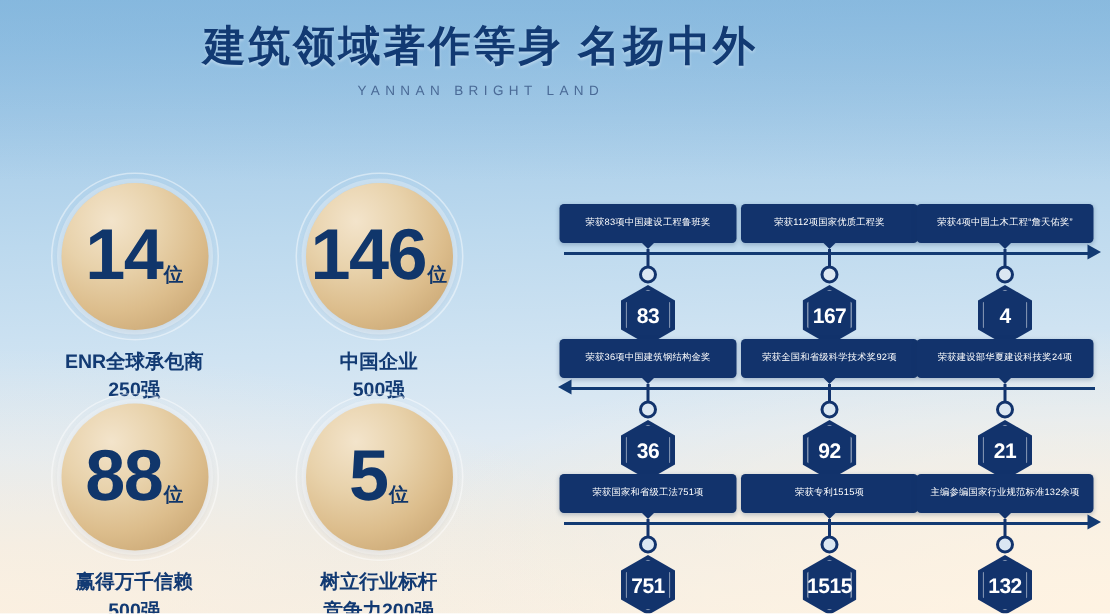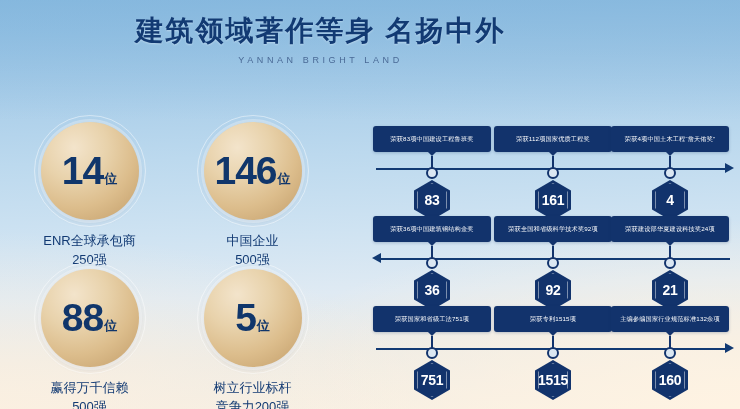--- a/index.html
+++ b/index.html
@@ -58,44 +58,44 @@
       radial-gradient(circle at 34% 26%, #f3e4cb 0%, #e8d2ab 34%, #dcbd8c 62%, #cba875 86%, #c29c67 100%);
     box-shadow: 0 0 0 3px rgba(255,255,255,0.30), 0 2px 6px rgba(60,80,110,0.18);
     display: flex; align-items: center; justify-content: center;
   }
   .medal::after {
     content: ""; position: absolute; inset: -7px; border-radius: 50%;
     border: 1px solid rgba(255,255,255,0.45);
   }
   .medal-inner { display: flex; align-items: flex-end; line-height: 1; }
   .medal-num {
-    font-size: 39px; font-weight: bold; color: #10366b;
+    font-size: 48px; font-weight: bold; color: #10366b;
     letter-spacing: -1px; line-height: 0.92;
   }
   .medal-unit { font-size: 13px; color: #10366b; font-weight: bold; padding-bottom: 4px; margin-left: 1px; }
   .stat-label {
     margin-top: 11px; text-align: center;
-    font-size: 13px; color: #123a73; line-height: 19px; font-weight: normal;
+    font-size: 13px; color: #123a73; line-height: 19px; font-weight: bold;
   }
 
   
   .timeline { position: absolute; left: 372px; top: 122px; width: 362px; height: 282px; z-index: 4; }
   .tl-row { position: relative; height: 90px; }
   .tl-axis {
     position: absolute; left: 4px; right: 4px; top: 46px; height: 2px;
     background: #123a73;
   }
   .tl-arrow {
     position: absolute; top: 41px; width: 0; height: 0;
     border-top: 5px solid transparent; border-bottom: 5px solid transparent;
   }
   .tl-arrow.right { right: 0; border-left: 9px solid #123a73; }
   .tl-arrow.left  { left: 0;  border-right: 9px solid #123a73; }
 
-  .tl-node { position: absolute; top: 4px; width: 118px; margin-left: -59px; }
+  .tl-node { position: absolute; top: 14px; width: 118px; margin-left: -59px; }
   .tl-card {
     position: relative;
     background: #12336c; color: #fff;
     border-radius: 3px;
     padding: 6px 5px;
     font-size: 6.2px; line-height: 1.3; text-align: center;
     letter-spacing: 0.15px;
     min-height: 26px;
     display: flex; align-items: center; justify-content: center;
     box-shadow: 0 1px 3px rgba(20,50,95,0.25);
@@ -206,21 +206,21 @@
         <div class="tl-dot"></div>
         <div class="tl-hex">
             <span>83</span>
           </div>
       </div>
       <div class="tl-node" style="left:181px">
         <div class="tl-card">荣获112项国家优质工程奖</div>
         <div class="tl-stem"></div>
         <div class="tl-dot"></div>
         <div class="tl-hex">
-            <span>161</span>
+            <span>167</span>
           </div>
       </div>
       <div class="tl-node" style="left:298px">
         <div class="tl-card">荣获4项中国土木工程“詹天佑奖”</div>
         <div class="tl-stem"></div>
         <div class="tl-dot"></div>
         <div class="tl-hex">
             <span>4</span>
           </div>
       </div>
@@ -272,19 +272,19 @@
         <div class="tl-dot"></div>
         <div class="tl-hex">
             <span>1515</span>
           </div>
       </div>
       <div class="tl-node" style="left:298px">
         <div class="tl-card">主编参编国家行业规范标准132余项</div>
         <div class="tl-stem"></div>
         <div class="tl-dot"></div>
         <div class="tl-hex">
-            <span>160</span>
+            <span>132</span>
           </div>
       </div>
     </div>
 
   </div>
 </div>
 
 </body></html>

